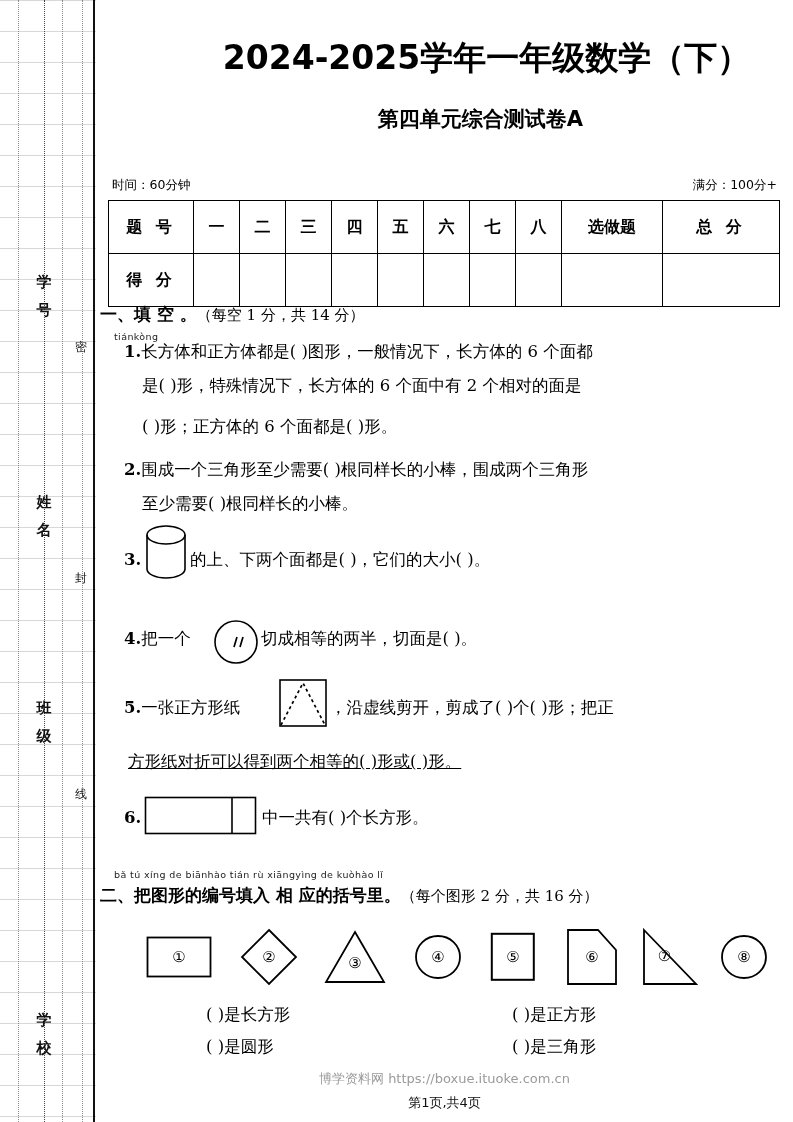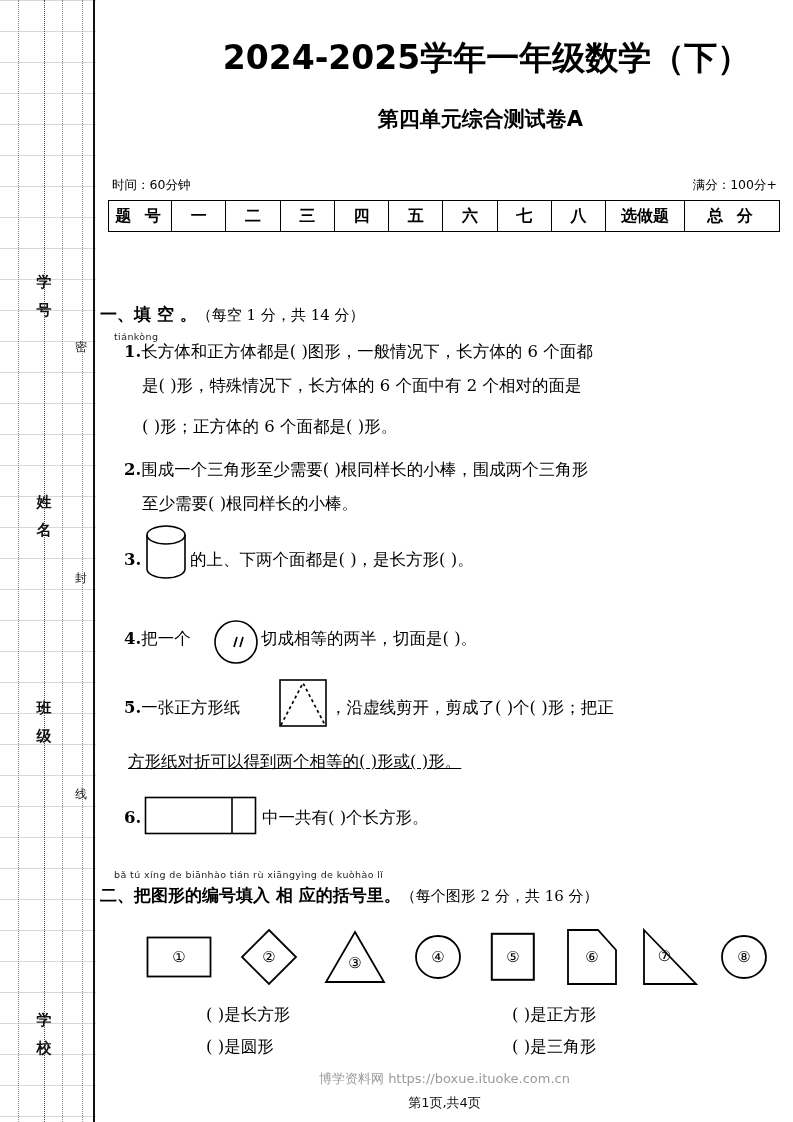--- a/index.html
+++ b/index.html
@@ -52,21 +52,21 @@
   #meta-time{position:absolute;left:0;top:0;}
   #meta-score{position:absolute;right:0;top:0;}
   
   #score-table{
     position:absolute;left:12px;top:200px;width:672px;
     border-collapse:collapse;table-layout:fixed;
   }
   #score-table td{
     border:1.3px solid #000;height:30px;text-align:center;vertical-align:middle;
     font-family:"DejaVu Serif","Liberation Serif",serif;
-    font-size:16px;font-weight:700;padding:0;
+    font-size:16px;font-weight:700;padding:11px;
   }
   #score-table td.lab{width:62px;letter-spacing:4px;}
   #score-table td.opt{width:78px;letter-spacing:0px;}
   #score-table td.tot{width:94px;letter-spacing:4px;}
   
   .pinyin{
     font-family:"DejaVu Sans","Liberation Sans",sans-serif;
     font-size:9.5px;letter-spacing:.4px;color:#222;
     position:absolute;white-space:nowrap;
   }
@@ -187,20 +187,33 @@
       <td>二</td>
       <td>三</td>
       <td>四</td>
       <td>五</td>
       <td>六</td>
       <td>七</td>
       <td>八</td>
       <td class="opt">选做题</td>
       <td class="tot">总 分</td>
     </tr>
+    <tr>
+      <td class="lab">得 分</td>
+      <td></td>
+      <td></td>
+      <td></td>
+      <td></td>
+      <td></td>
+      <td></td>
+      <td></td>
+      <td></td>
+      <td class="opt"></td>
+      <td class="tot"></td>
+    </tr>
   </tbody>
     </table>
 
   <div class="pinyin" style="left:18px;top:288px;margin-top:43px;">tiánkòng</div>
   <div class="sec-head" style="left:4px;top:303px;">
     <span>一、填 空 。</span><span class="pts">（每空 1 分，共 14 分）</span>
   </div>
 
   <div class="q" style="left:28px;top:344px;">
     <span class="num">1.</span><span>长方体和正方体都是(          )图形，一般情况下，长方体的 6 个面都</span>
@@ -222,21 +235,21 @@
   <div class="q" style="left:28px;top:552px;">
     <span class="num">3.</span>
   </div>
   <svg class="fig" style="left:48px;top:524px;" width="44" height="56">
     <ellipse cx="22" cy="11" rx="19" ry="9" fill="#fff" stroke="#000" stroke-width="1.6"></ellipse>
     <line x1="3" y1="11" x2="3" y2="45" stroke="#000" stroke-width="1.6"></line>
     <line x1="41" y1="11" x2="41" y2="45" stroke="#000" stroke-width="1.6"></line>
     <path d="M3,45 A19,9 0 0 0 41,45" fill="none" stroke="#000" stroke-width="1.6"></path>
   </svg>
   <div class="q" style="left:94px;top:552px;">
-    <span>的上、下两个面都是(        )，是长方形(        )。</span>
+    <span>的上、下两个面都是(        )，它们的大小(        )。</span>
   </div>
 
   <div class="q" style="left:28px;top:631px;">
     <span class="num">4.</span><span>把一个</span>
   </div>
   <svg class="fig" style="left:117px;top:619px;" width="46" height="46">
     <circle cx="23" cy="23" r="21" fill="#fff" stroke="#000" stroke-width="1.6"></circle>
     <path d="M24,18 L21,28 M30,18 L27,28" stroke="#000" stroke-width="1.7" fill="none"></path>
   </svg>
   <div class="q" style="left:165px;top:631px;">

